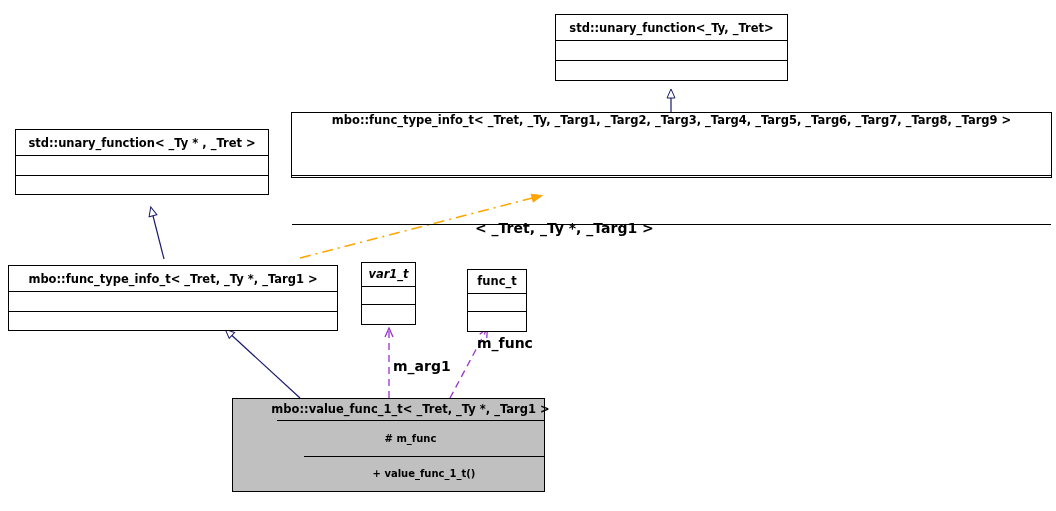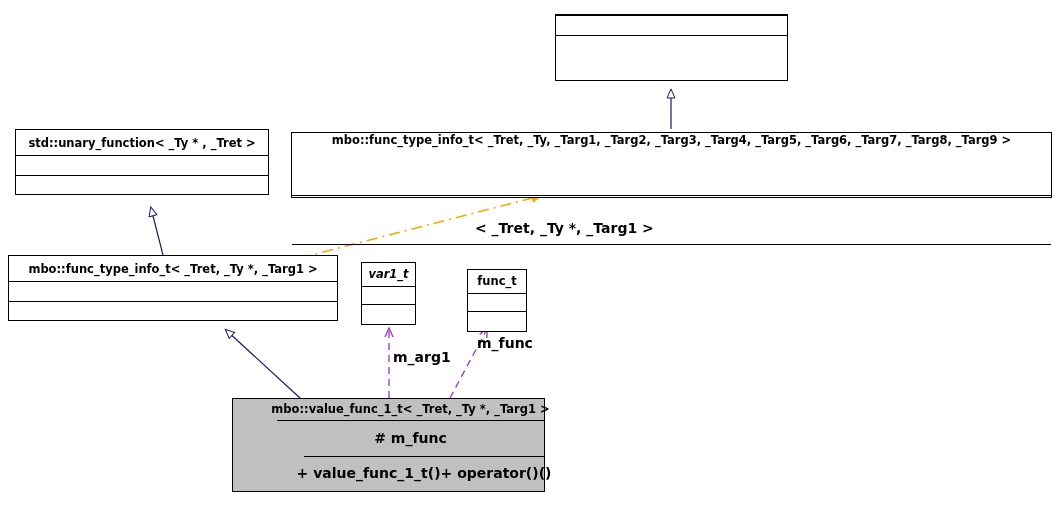--- a/index.html
+++ b/index.html
@@ -42,25 +42,26 @@
     text-align: center;
     white-space: nowrap;
     display: flex;
     align-items: center;
     justify-content: center;
     letter-spacing: 0px;
   }
   .node .sect {
     box-sizing: border-box;
     border-top: 1px solid #000000;
-    font-size: 14px;
+    font-size: 10px;
     font-weight: bold;
     color: #000000;
     text-align: center;
     display: flex;
+    flex-direction: column;
     align-items: center;
     justify-content: center;
     line-height: 17px;
     white-space: nowrap;
   }
   .node .sect .row {
     width: 100%;
     text-align: center;
   }
   .edge-label {
@@ -111,37 +112,38 @@
     <g>
       <line x1="389" y1="398" x2="389" y2="329" stroke="#9a32cd" stroke-width="1.3" stroke-dasharray="7,5" marker-end="url(#open-arrow-purple)"></line>
     </g>
 
     <g>
       <line x1="450" y1="398" x2="487" y2="329" stroke="#9a32cd" stroke-width="1.3" stroke-dasharray="7,5" marker-end="url(#open-arrow-purple)"></line>
     </g>
   </svg>
 
   <div class="node" style="left:555px; top:14px; width:233px; height:67px;">
+    <div class="title" style="height:26px;">std::unary_function&lt;_Ty, _Tret&gt;</div>
     <div class="sect" style="height:20px;"></div>
     <div class="sect" style="height:21px;"></div>
   </div>
 
   <div class="node" style="left:15px; top:129px; width:254px; height:66px;">
     <div class="title" style="height:26px;">std::unary_function&lt; _Ty * , _Tret &gt;</div>
     <div class="sect" style="height:20px;"></div>
     <div class="sect" style="height:20px;"></div>
   </div>
 
-  <div class="node" style="left:291px; top:132px; width:761px; height:66px;gap:48px;">
+  <div class="node" style="left:291px; top:112px; width:761px; height:66px;gap:48px;">
     <div class="title" style="height:26px;">mbo::func_type_info_t&lt; _Tret, _Ty, _Targ1, _Targ2, _Targ3, _Targ4, _Targ5, _Targ6, _Targ7, _Targ8, _Targ9 &gt;</div>
     <div class="sect" style="height:20px;"></div>
     <div class="sect" style="height:20px;"></div>
   </div>
 
-  <div class="node" style="left:8px; top:255px; width:330px; height:66px;">
+  <div class="node" style="left:8px; top:265px; width:330px; height:66px;">
     <div class="title" style="height:26px;">mbo::func_type_info_t&lt; _Tret, _Ty *, _Targ1 &gt;</div>
     <div class="sect" style="height:20px;"></div>
     <div class="sect" style="height:20px;"></div>
   </div>
 
   <div class="node" style="left:361px; top:262px; width:55px; height:63px;font-style:italic;">
     <div class="title" style="height:23px;">var1_t</div>
     <div class="sect" style="height:19px;"></div>
     <div class="sect" style="height:20px;"></div>
   </div>
@@ -152,23 +154,22 @@
     <div class="sect" style="height:20px;"></div>
   </div>
 
   <div class="node filled" style="left:232px; top:398px; width:313px; height:94px;padding-left:44px;">
     <div class="title" style="height:21px;">mbo::value_func_1_t&lt; _Tret, _Ty *, _Targ1 &gt;</div>
     <div class="sect" style="height:37px;">
       <span class="row"># m_func</span>
     </div>
     <div class="sect" style="height:36px;margin-left:27px;">
       <span class="row">+ value_func_1_t()</span>
-      <span class="row">+ operator()()</span>
     </div>
   </div>
 
   <div class="edge-label orange-lbl" style="left:475px; top:220px;">&lt; _Tret, _Ty *, _Targ1 &gt;</div>
 
-  <div class="edge-label" style="left:393px; top:349px;text-align:center;">m_arg1</div>
+  <div class="edge-label" style="left:393px; top:358px;text-align:center;">m_arg1</div>
 
   <div class="edge-label" style="left:477px; top:335px;">m_func</div>
 
 </div>
 
 </body></html>

